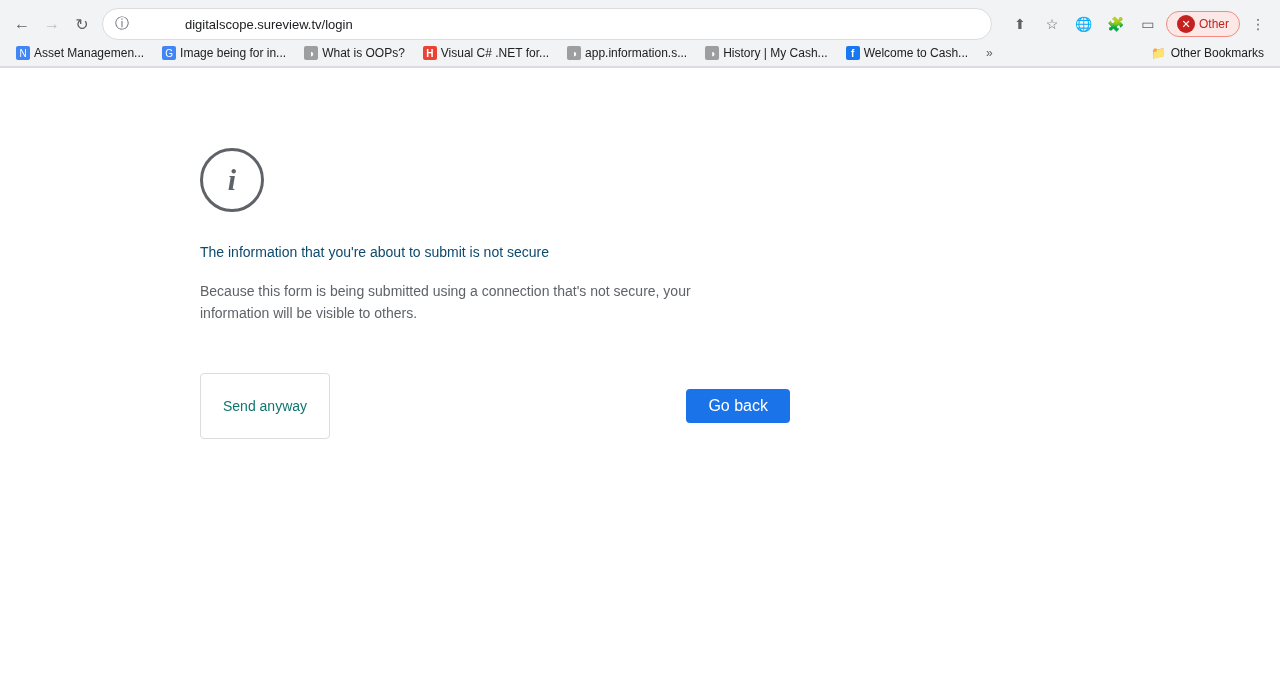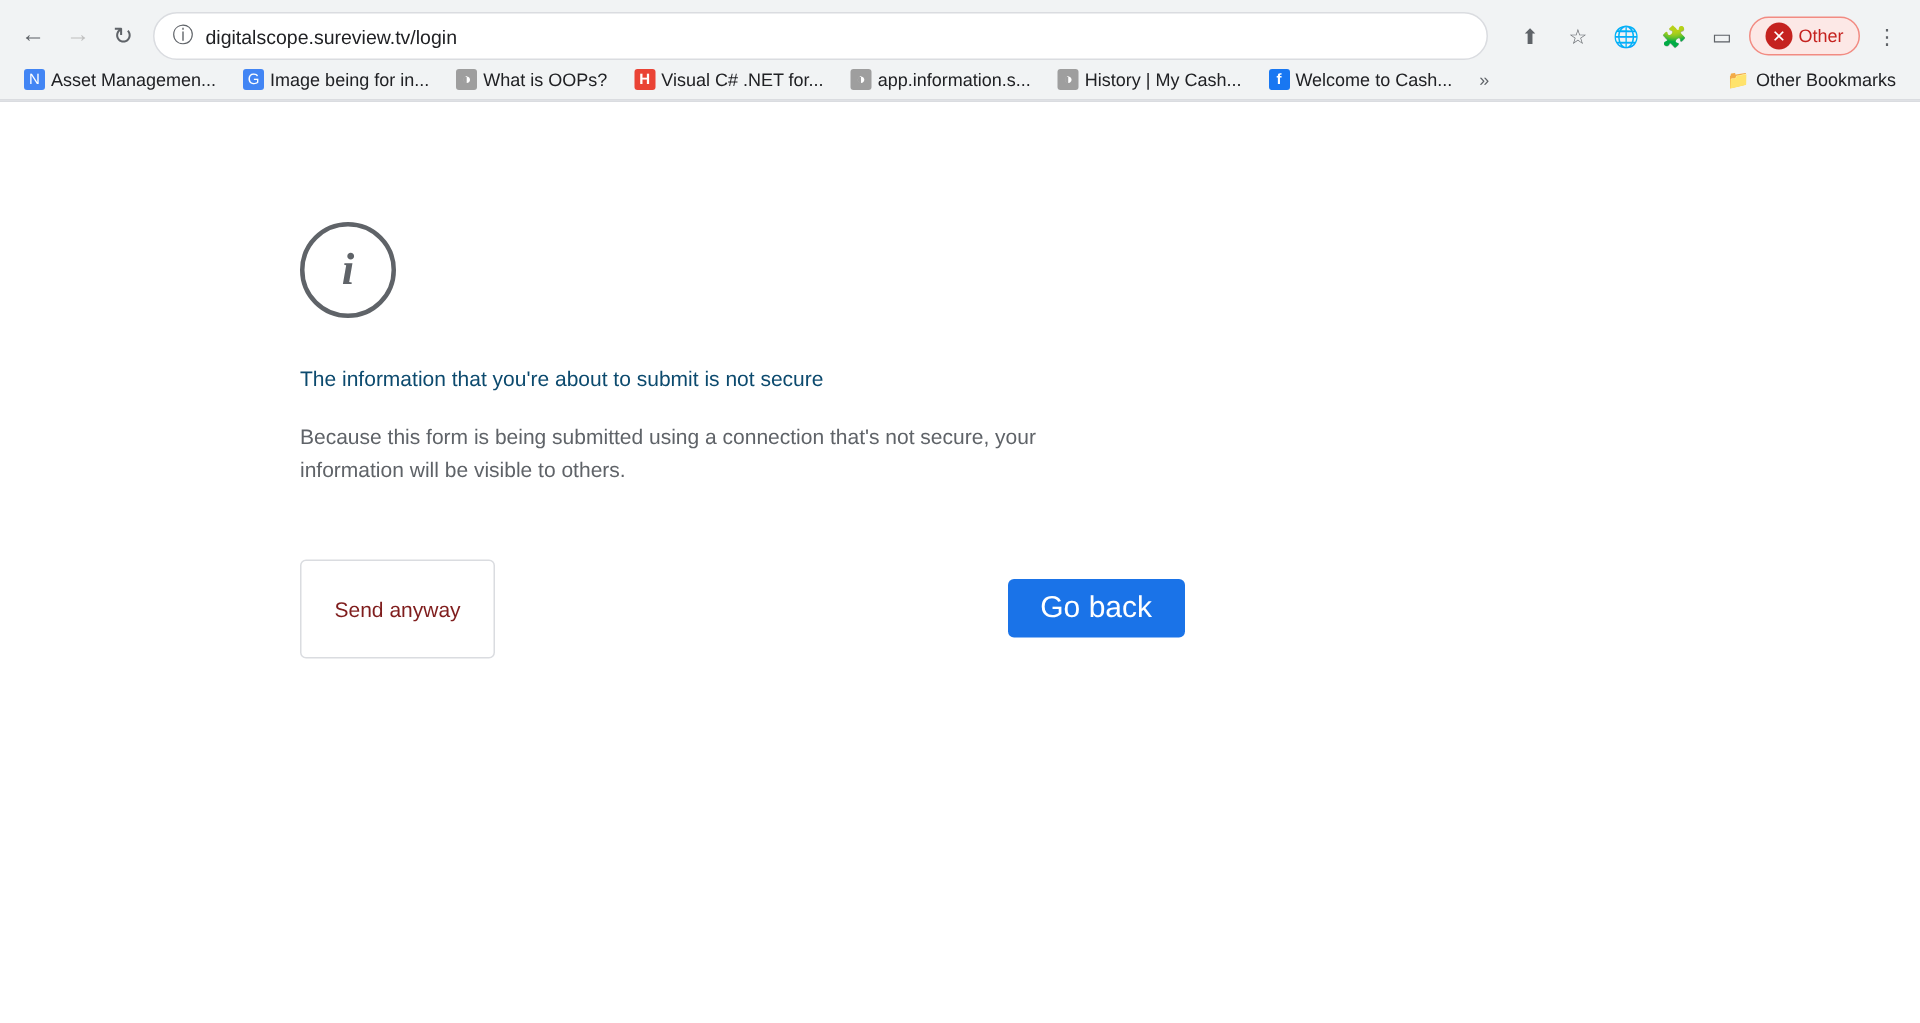--- a/index.html
+++ b/index.html
@@ -54,20 +54,21 @@
 
     .lock-icon {
       color: #5f6368;
       font-size: 14px;
     }
 
     .address-text {
       flex: 1;
       font-size: 13px;
       color: #202124;
+      margin-left: 48px;
     }
 
     .toolbar-icons {
       display: flex;
       align-items: center;
       gap: 4px;
       margin-left: 8px;
     }
 
     .toolbar-icon-btn {
@@ -205,31 +206,31 @@
       max-width: 590px;
       align-items: center;
     }
 
     .send-anyway-btn {
       background: #fff;
       border: 1px solid #dadce0;
       border-radius: 4px;
       padding: 24px 22px;
       font-size: 14px;
-      color: #7f1d1d;
+      color: #0f766e;
       cursor: pointer;
       font-family: Arial, sans-serif;
     }
 
     .go-back-btn {
       background: #1a73e8;
       border: none;
       border-radius: 4px;
       padding: 8px 22px;
-      font-size: 20px;
+      font-size: 16px;
       color: #fff;
       cursor: pointer;
       font-family: Arial, sans-serif;
     }
 
     
     .fav-blue { background: #4285f4; color: white; }
     .fav-red { background: #ea4335; color: white; }
     .fav-gray { background: #9e9e9e; color: white; }
     .fav-facebook { background: #1877f2; color: white; }

